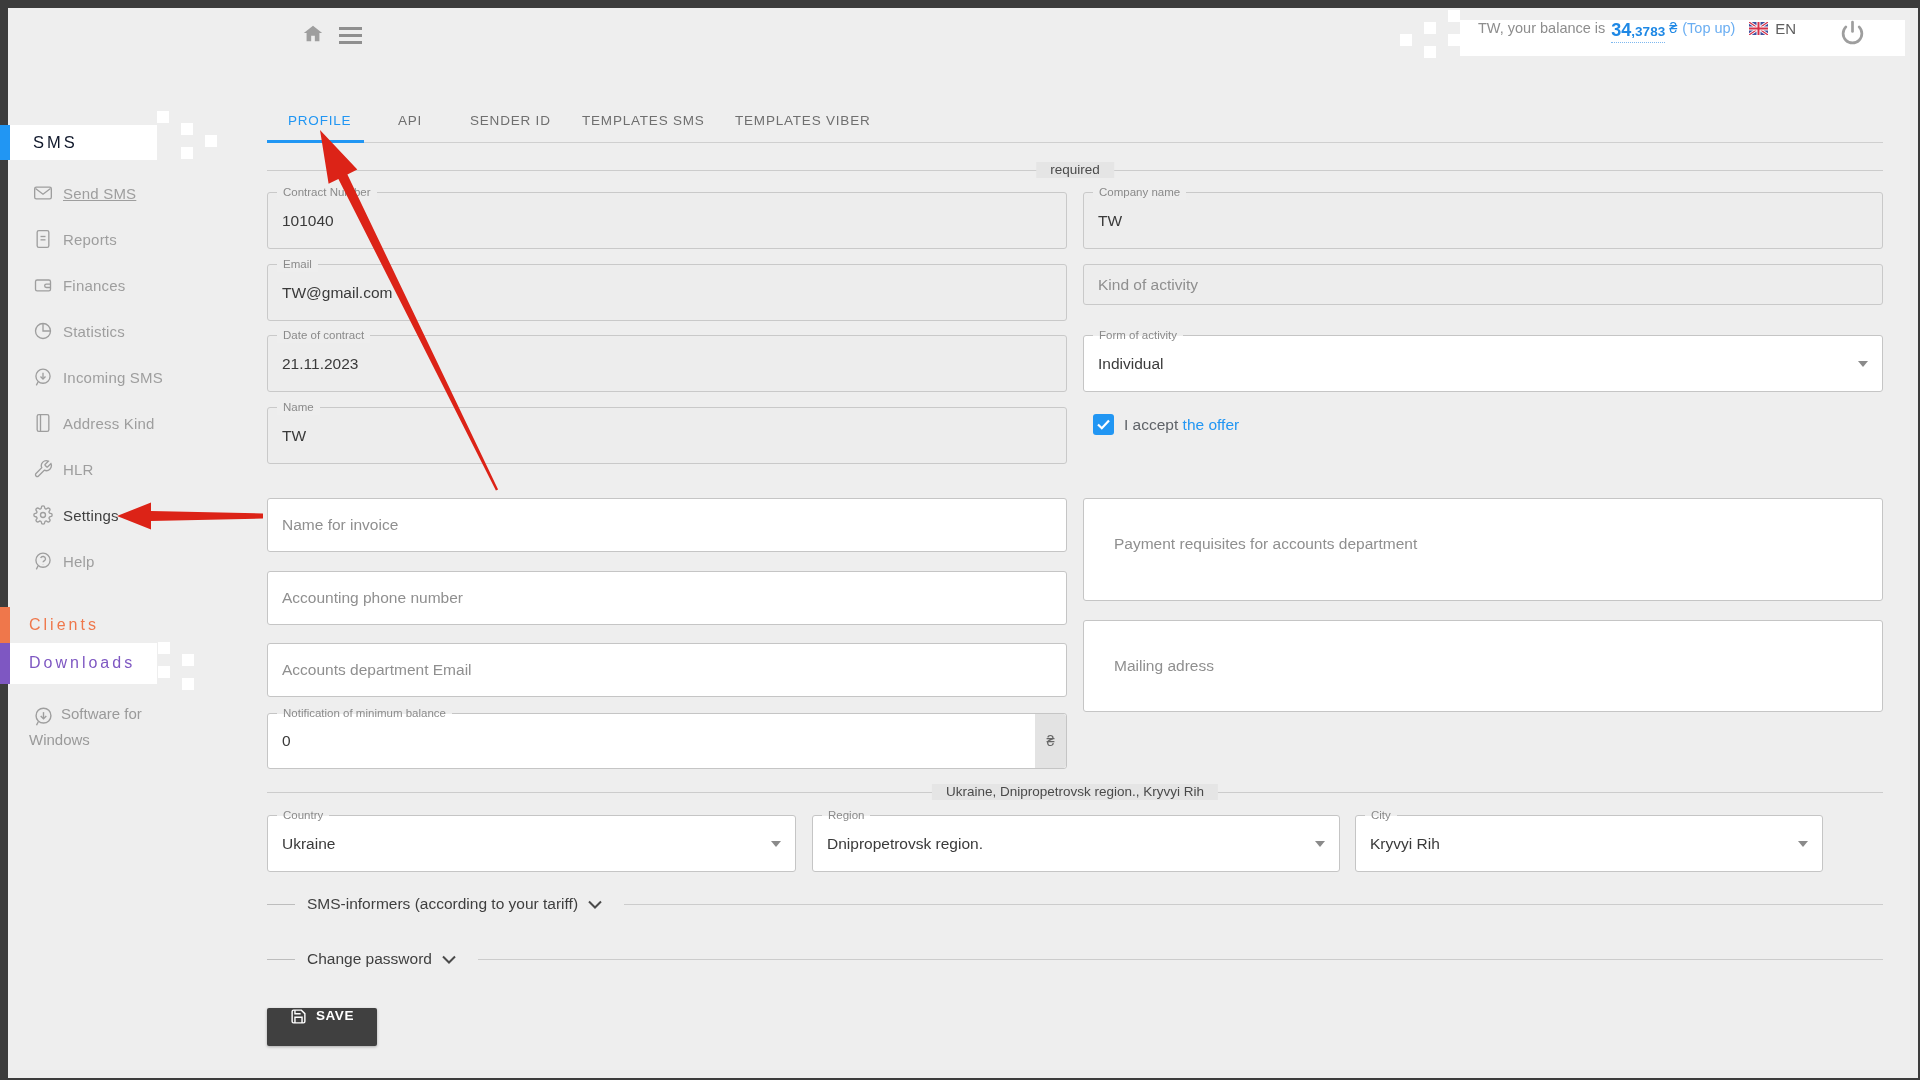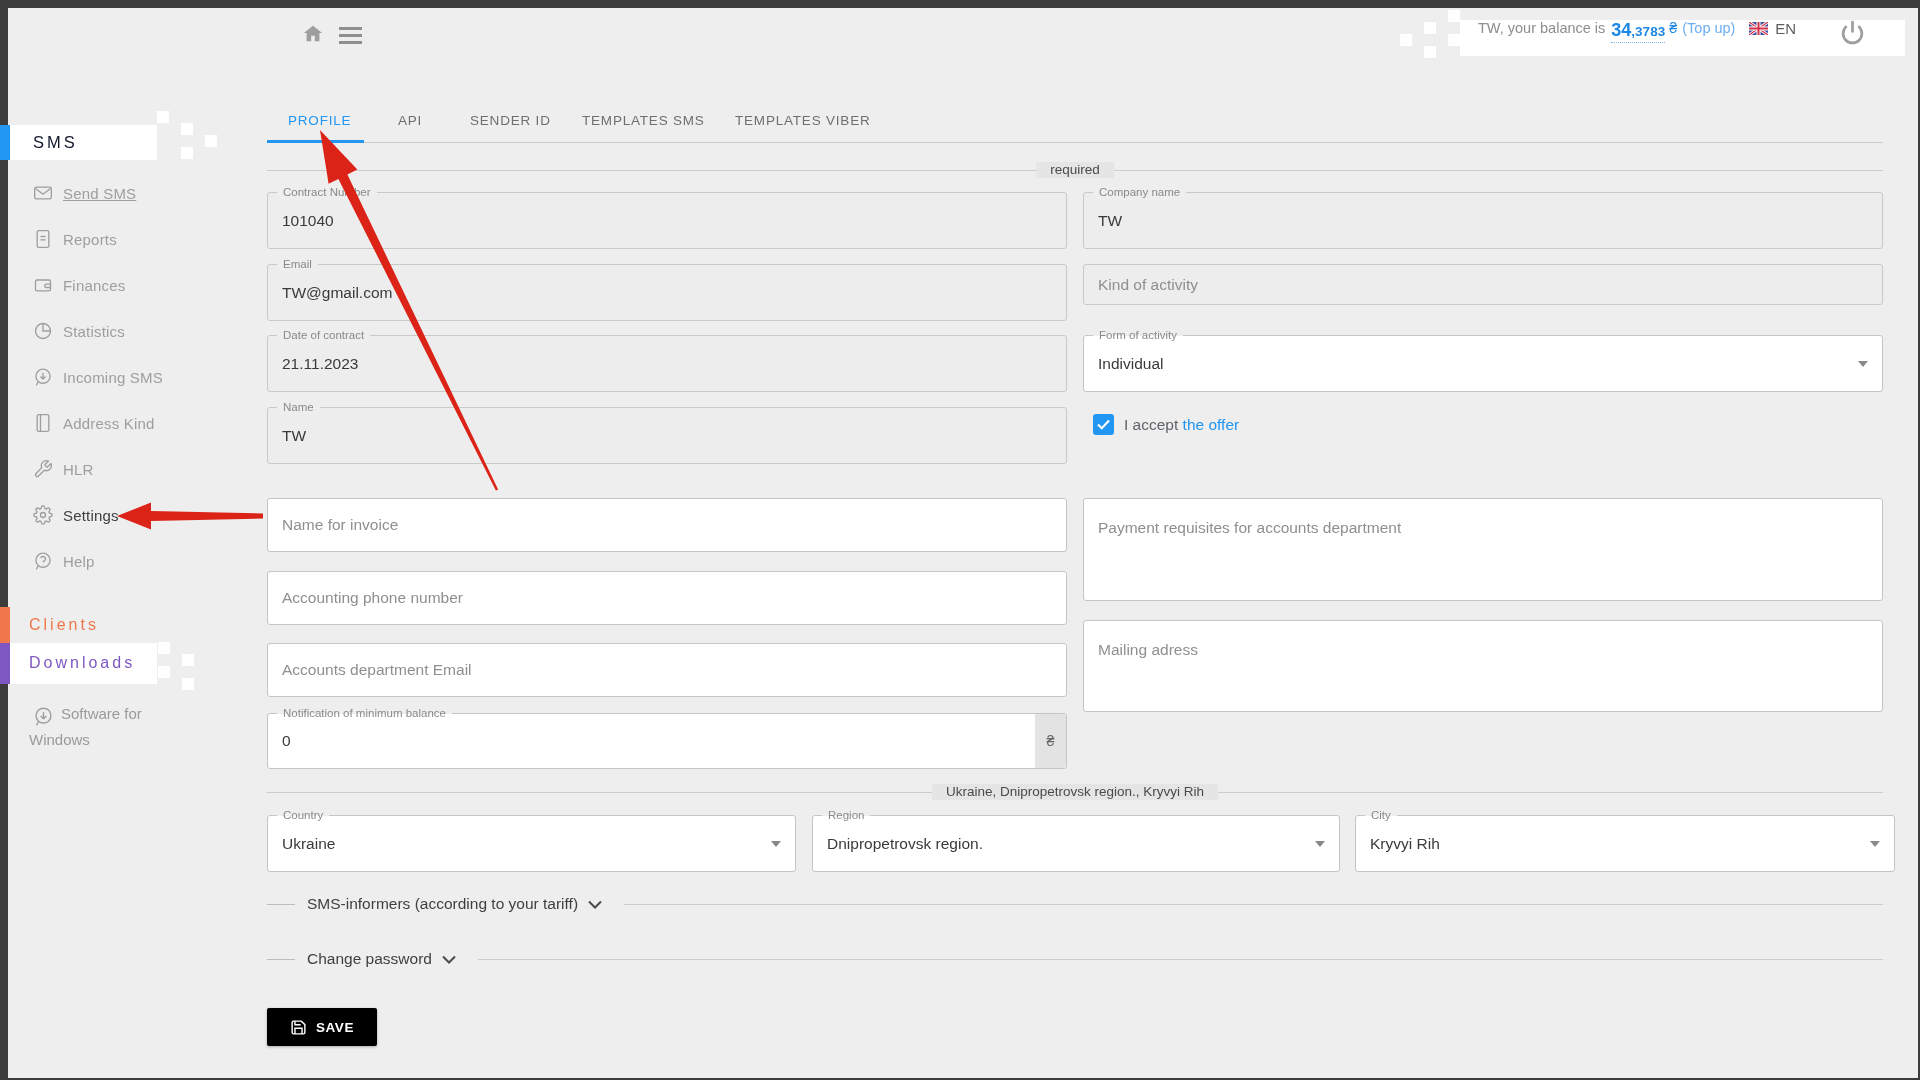--- a/index.html
+++ b/index.html
@@ -46,43 +46,43 @@
   .tab-divider{position:absolute;left:267px;top:142px;width:1616px;height:1px;background:#cfcfcf;}
   .tab-underline{position:absolute;left:267px;top:140px;width:97px;height:3px;background:#2196f3;}
   
   .field{position:absolute;border:1px solid #c5c5c5;border-radius:3px;background:#ffffff;box-sizing:border-box;}
   .field.gray{background:#ededed;border-color:#c9c9c9;}
   .flabel{position:absolute;top:-8px;left:9px;font-size:11.5px;color:#8a8a8a;padding:0 6px;white-space:nowrap;
     background:linear-gradient(180deg,#eeeeee 55%,#ffffff 55%);line-height:15px;}
   .field.gray .flabel{background:#eeeeee;}
   .fvalue{position:absolute;left:14px;top:50%;transform:translateY(-50%);font-size:15.5px;color:#3a3a3a;white-space:nowrap;}
   .fph{position:absolute;left:14px;top:50%;transform:translateY(-50%);font-size:15.5px;color:#8f8f8f;white-space:nowrap;}
-  .fph.top{top:20px;transform:none;}
+  .fph.top{top:36px;transform:none;margin-left:16px;}
   .caret{position:absolute;right:14px;top:50%;margin-top:-3px;width:0;height:0;
     border-left:5.5px solid transparent;border-right:5.5px solid transparent;border-top:6.5px solid #8a8a8a;}
   .suffix-box{position:absolute;right:0;top:0;bottom:0;width:31px;background:#e3e3e3;
     display:flex;align-items:center;justify-content:center;font-size:14.5px;color:#666;border-radius:0 3px 3px 0;}
   
   .tdivider{position:absolute;left:267px;width:1616px;height:1px;background:#cccccc;}
   .tdivider .dtext{position:absolute;left:50%;top:-8px;transform:translateX(-50%);
     background:#e5e5e5;padding:0 14px;font-size:13.5px;color:#4a4a4a;line-height:16px;white-space:nowrap;}
   
   .collapse-row{position:absolute;left:267px;width:1616px;height:22px;display:flex;align-items:center;}
   .cdash{width:28px;height:1px;background:#bdbdbd;margin-right:12px;}
   .ctext{font-size:15.5px;color:#3f3f3f;white-space:nowrap;}
   .cchev{margin-left:10px;display:flex;align-items:center;}
   .cline{flex:1;height:1px;background:#cccccc;margin-left:22px;}
   
   .checkbox{position:absolute;left:1093px;top:414px;width:21px;height:21px;background:#2196f3;border-radius:3px;
     display:flex;align-items:center;justify-content:center;}
   .accept-label{position:absolute;left:1124px;top:416px;font-size:15.5px;color:#5f6368;white-space:nowrap;}
   .accept-label a{color:#2196f3;text-decoration:none;}
   
-  .save-btn{position:absolute;left:267px;top:1008px;width:110px;height:38px;background:#000000;border-radius:2px;
-    display:flex;align-items:center;justify-content:center;gap:9px;box-shadow:0 1px 3px rgba(0,0,0,0.28);cursor:pointer;}
+  .save-btn{position:absolute;left:267px;top:1008px;width:110px;height:38px;background:#404040;border-radius:2px;
+    display:flex;align-items:flex-start;justify-content:center;gap:9px;box-shadow:0 1px 3px rgba(0,0,0,0.28);cursor:pointer;}
   .save-btn span{color:#ffffff;font-size:13.5px;font-weight:bold;letter-spacing:0.6px;}
   .arrows{position:absolute;inset:0;z-index:60;pointer-events:none;}
 </style>
 </head>
 <body>
 
 <div class="topicon" style="left:302px;top:23px;">
   <svg width="22" height="22" viewBox="0 0 24 24" fill="#9e9e9e">
       <path d="M12 3l-10 8h3v9h5v-6h4v6h5v-9h3z"></path>
     </svg>
@@ -305,21 +305,21 @@
 <div class="field" style="left:267px;top:815px;width:529px;height:57px;">
   <span class="flabel">Country</span>
   <span class="fvalue">Ukraine</span>
   <span class="caret"></span>
 </div>
 <div class="field" style="left:812px;top:815px;width:528px;height:57px;">
   <span class="flabel">Region</span>
   <span class="fvalue">Dnipropetrovsk region.</span>
   <span class="caret"></span>
 </div>
-<div class="field" style="left:1355px;top:815px;width:540px;height:57px;padding-left:36px;">
+<div class="field" style="left:1355px;top:815px;width:468px;height:57px;padding-left:36px;">
   <span class="flabel">City</span>
   <span class="fvalue">Kryvyi Rih</span>
   <span class="caret"></span>
 </div>
 
 <div class="collapse-row" style="top:893px;">
   <span class="cdash"></span>
   <span class="ctext">SMS-informers (according to your tariff)</span>
   <span class="cchev">
     <svg width="14" height="9" viewBox="0 0 14 9">

